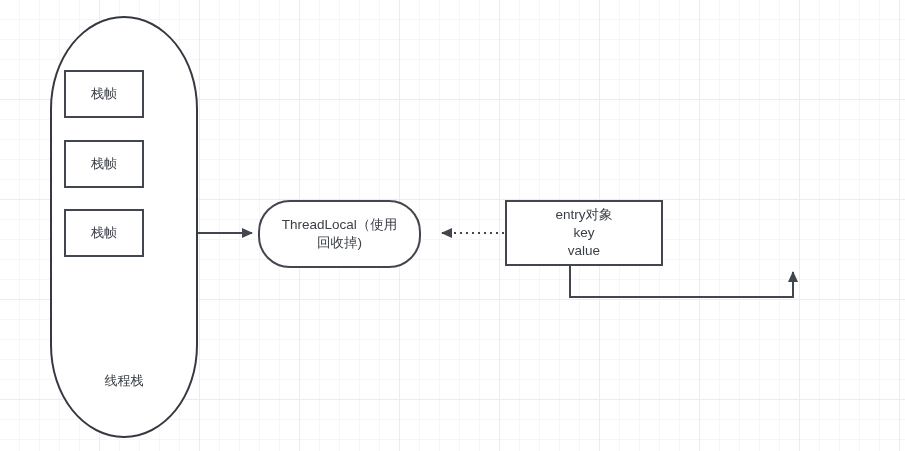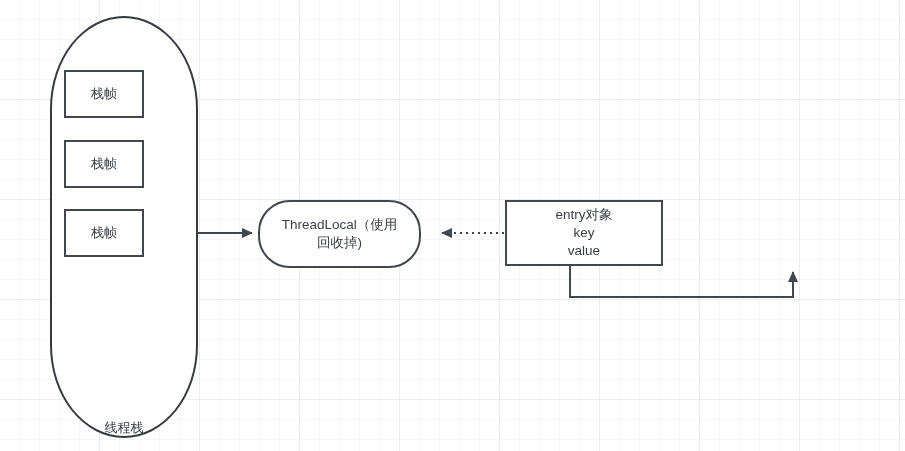--- a/index.html
+++ b/index.html
@@ -50,21 +50,20 @@
     height: 48px;
     font-size: 13px;
   }
 
   .thread-stack-label {
     position: absolute;
     color: #3a3f47;
     font-size: 13px;
     text-align: center;
     width: 120px;
-    margin-top: 47px;
   }
 
   .big-box {
     font-size: 13.5px;
     padding: 2px 6px;
   }
 
   .svg-layer {
     position: absolute;
     left: 0;

